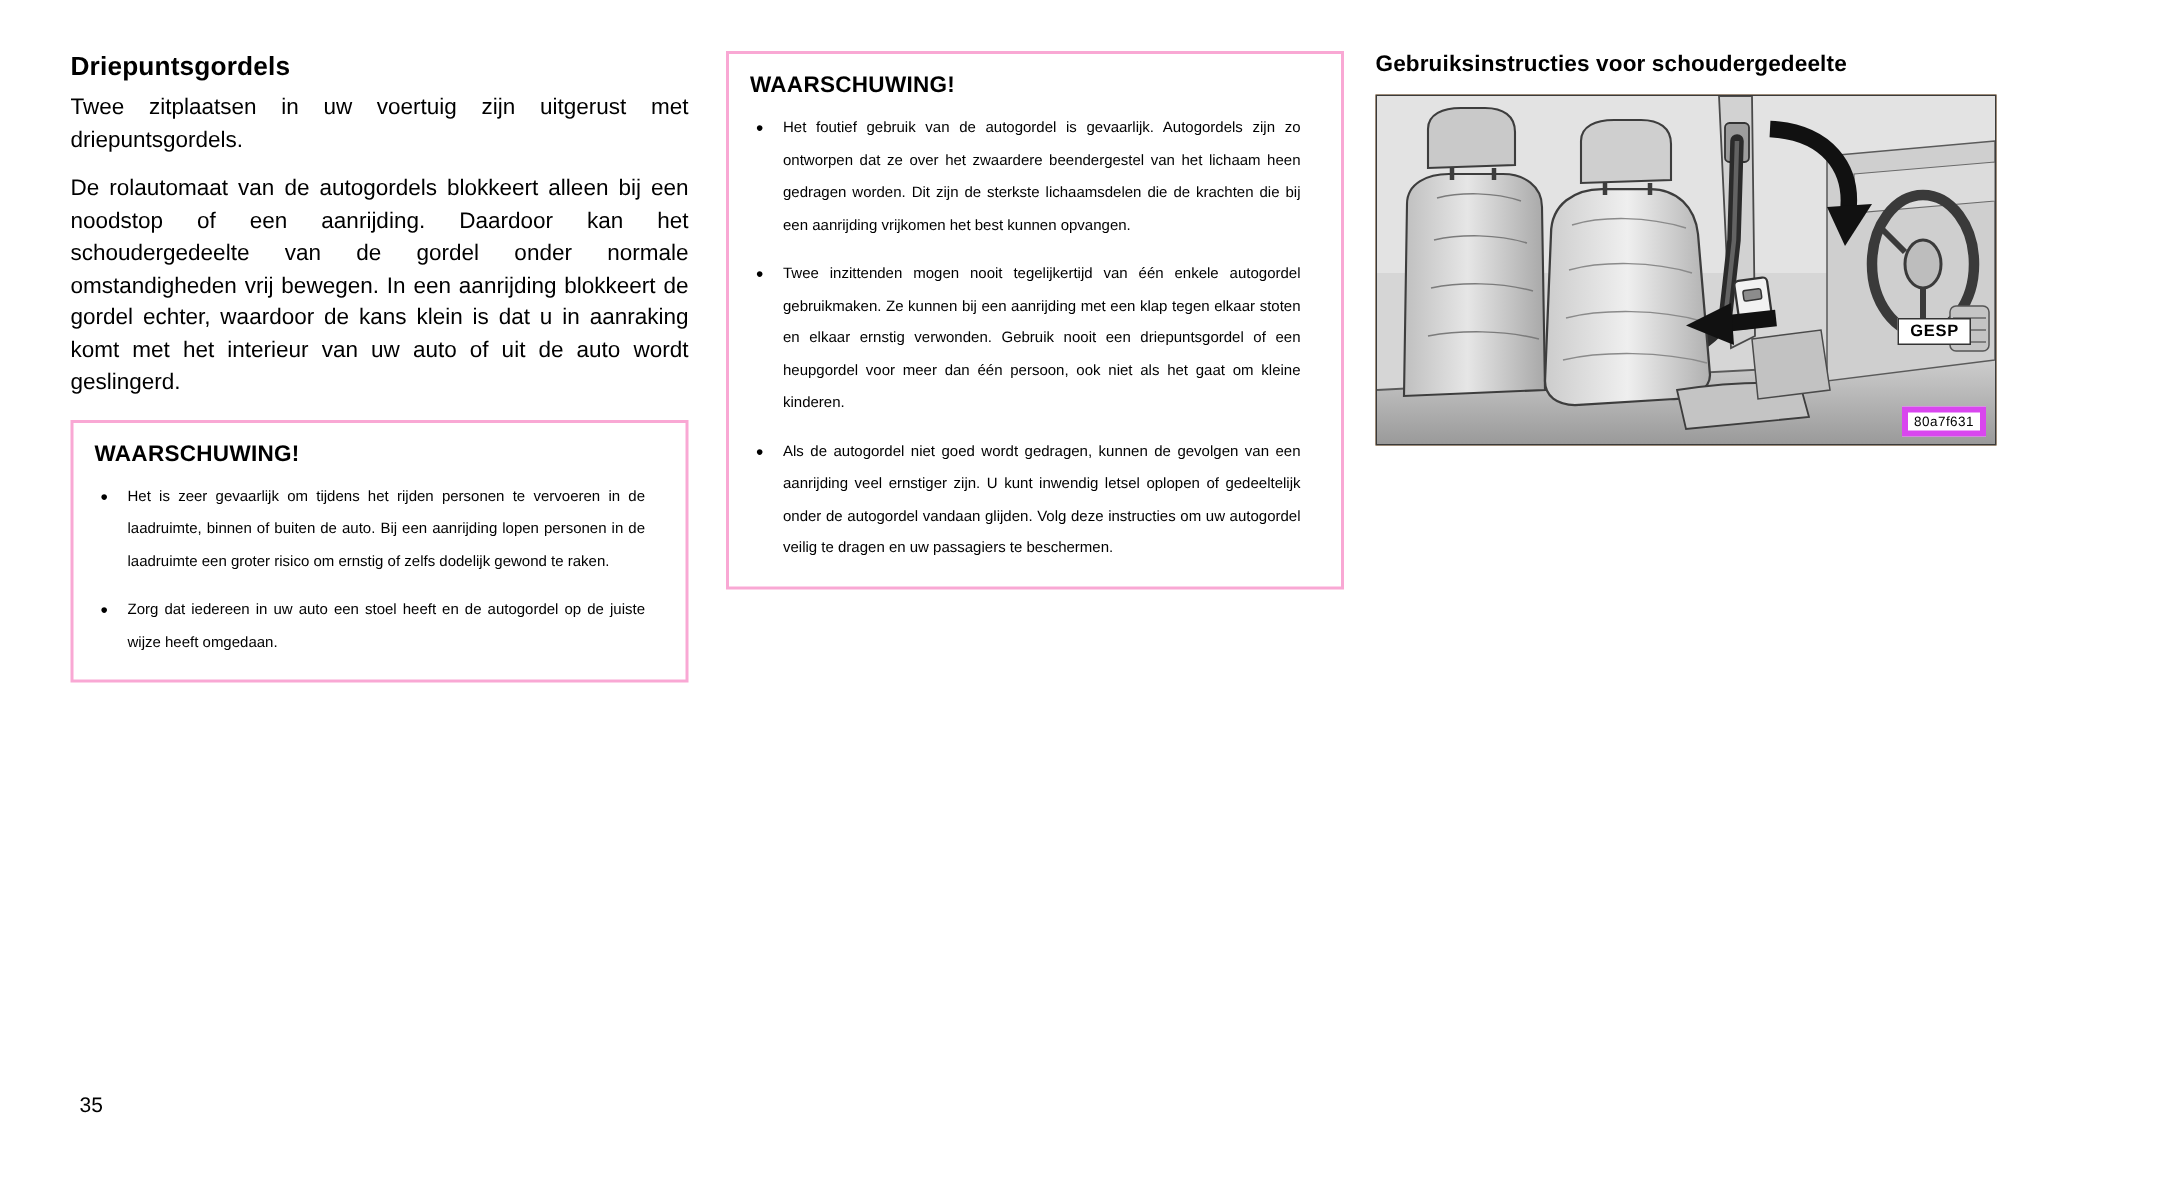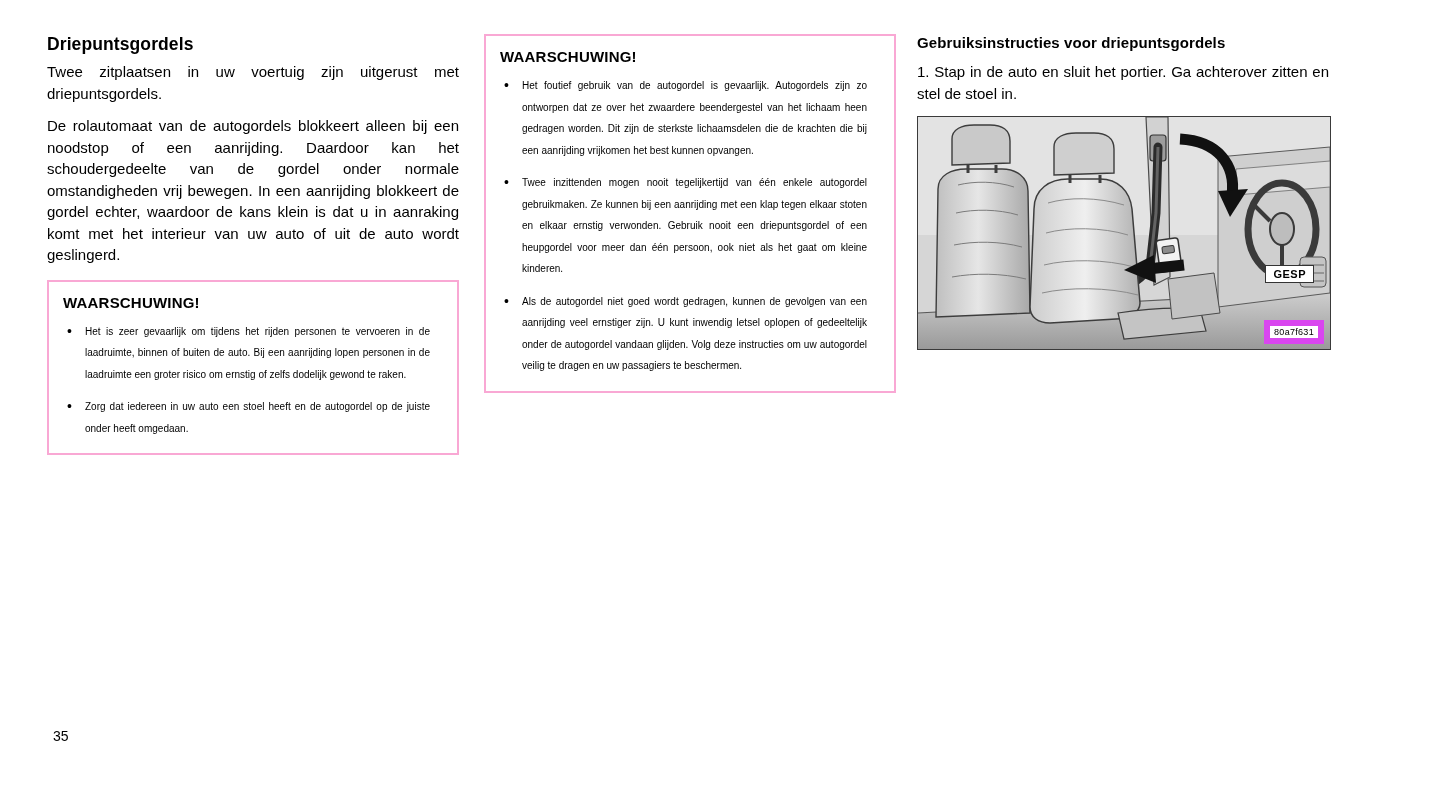--- a/index.html
+++ b/index.html
@@ -96,21 +96,21 @@
     margin-top: 12px;
     border: 1px solid #3a3a3a;
     background: #fdba74;
     overflow: hidden;
   }
   .fig-caption {
     position: absolute;
     right: 6px;
     bottom: 5px;
     background: #ffffff;
-    border: 6px solid #d946ef;
+    border: 4px solid #d946ef;
     font-size: 9px;
     padding: 1px 4px;
     font-family: "Liberation Sans", sans-serif;
     letter-spacing: 0.3px;
   }
   .fig-label {
     position: absolute;
     right: 16px;
     top: 148px;
     background: #ffffff;
@@ -134,39 +134,38 @@
 
   <div class="col col-left">
     <h1 class="section-title">Driepuntsgordels</h1>
     <p class="body">Twee zitplaatsen in uw voertuig zijn uitgerust met driepuntsgordels.</p>
     <p class="body">De rolautomaat van de autogordels blokkeert alleen bij een noodstop of een aanrijding. Daardoor kan het schoudergedeelte van de gordel onder normale omstandigheden vrij bewegen. In een aanrijding blokkeert de gordel echter, waardoor de kans klein is dat u in aanraking komt met het interieur van uw auto of uit de auto wordt geslingerd.</p>
 
     <div class="warn-box">
       <div class="warn-title">WAARSCHUWING!</div>
       <ul class="warn-list">
         <li>Het is zeer gevaarlijk om tijdens het rijden personen te vervoeren in de laadruimte, binnen of buiten de auto. Bij een aanrijding lopen personen in de laadruimte een groter risico om ernstig of zelfs dodelijk gewond te raken.</li>
-        <li>Zorg dat iedereen in uw auto een stoel heeft en de autogordel op de juiste onder heeft omgedaan.</li>
+        <li>Zorg dat iedereen in uw auto een stoel heeft en de autogordel op de juiste wijze heeft omgedaan.</li>
       </ul>
     </div>
   </div>
 
   <div class="col col-mid">
     <div class="warn-box mid">
       <div class="warn-title">WAARSCHUWING!</div>
       <ul class="warn-list">
         <li>Het foutief gebruik van de autogordel is gevaarlijk. Autogordels zijn zo ontworpen dat ze over het zwaardere beendergestel van het lichaam heen gedragen worden. Dit zijn de sterkste lichaamsdelen die de krachten die bij een aanrijding vrijkomen het best kunnen opvangen.</li>
         <li>Twee inzittenden mogen nooit tegelijkertijd van één enkele autogordel gebruikmaken. Ze kunnen bij een aanrijding met een klap tegen elkaar stoten en elkaar ernstig verwonden. Gebruik nooit een driepuntsgordel of een heupgordel voor meer dan één persoon, ook niet als het gaat om kleine kinderen.</li>
         <li>Als de autogordel niet goed wordt gedragen, kunnen de gevolgen van een aanrijding veel ernstiger zijn. U kunt inwendig letsel oplopen of gedeeltelijk onder de autogordel vandaan glijden. Volg deze instructies om uw autogordel veilig te dragen en uw passagiers te beschermen.</li>
       </ul>
     </div>
   </div>
 
   <div class="col col-right">
-    <h2 class="sub-title">Gebruiksinstructies voor driepuntsgordels</h2>
-    <p class="body">1. Stap in de auto en sluit het portier. Ga achterover zitten en stel de stoel in.</p>
+    <h2 class="sub-title">Gebruiksinstructies voor schoudergedeelte</h2>
 
     <div class="figure">
       <svg width="412" height="232" viewBox="0 0 412 232">
         <defs>
           <linearGradient id="gseat" x1="0" y1="0" x2="1" y2="0">
             <stop offset="0%" stop-color="#bfbfbf"></stop>
             <stop offset="45%" stop-color="#e6e6e6"></stop>
             <stop offset="100%" stop-color="#a8a8a8"></stop>
           </linearGradient>
           <linearGradient id="gseat2" x1="0" y1="0" x2="1" y2="0">

